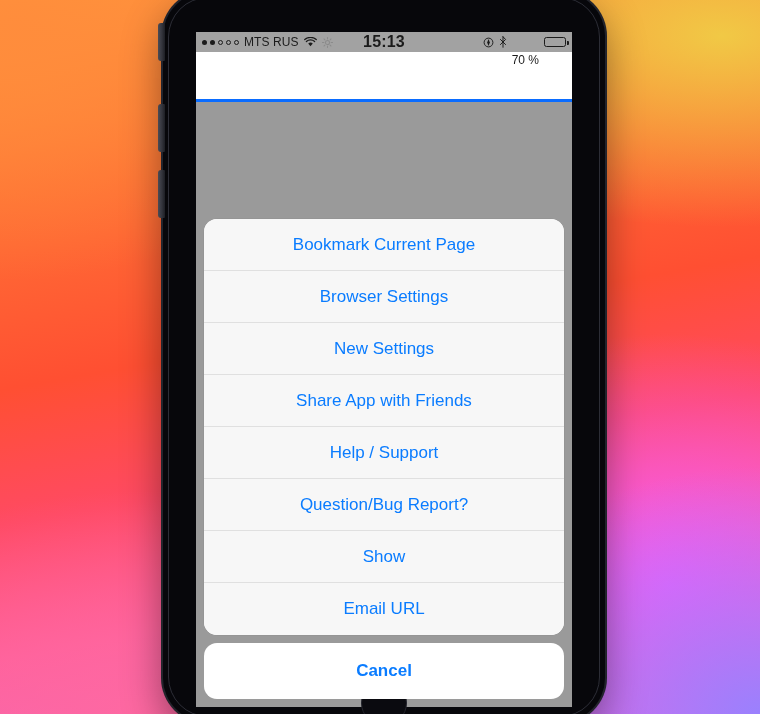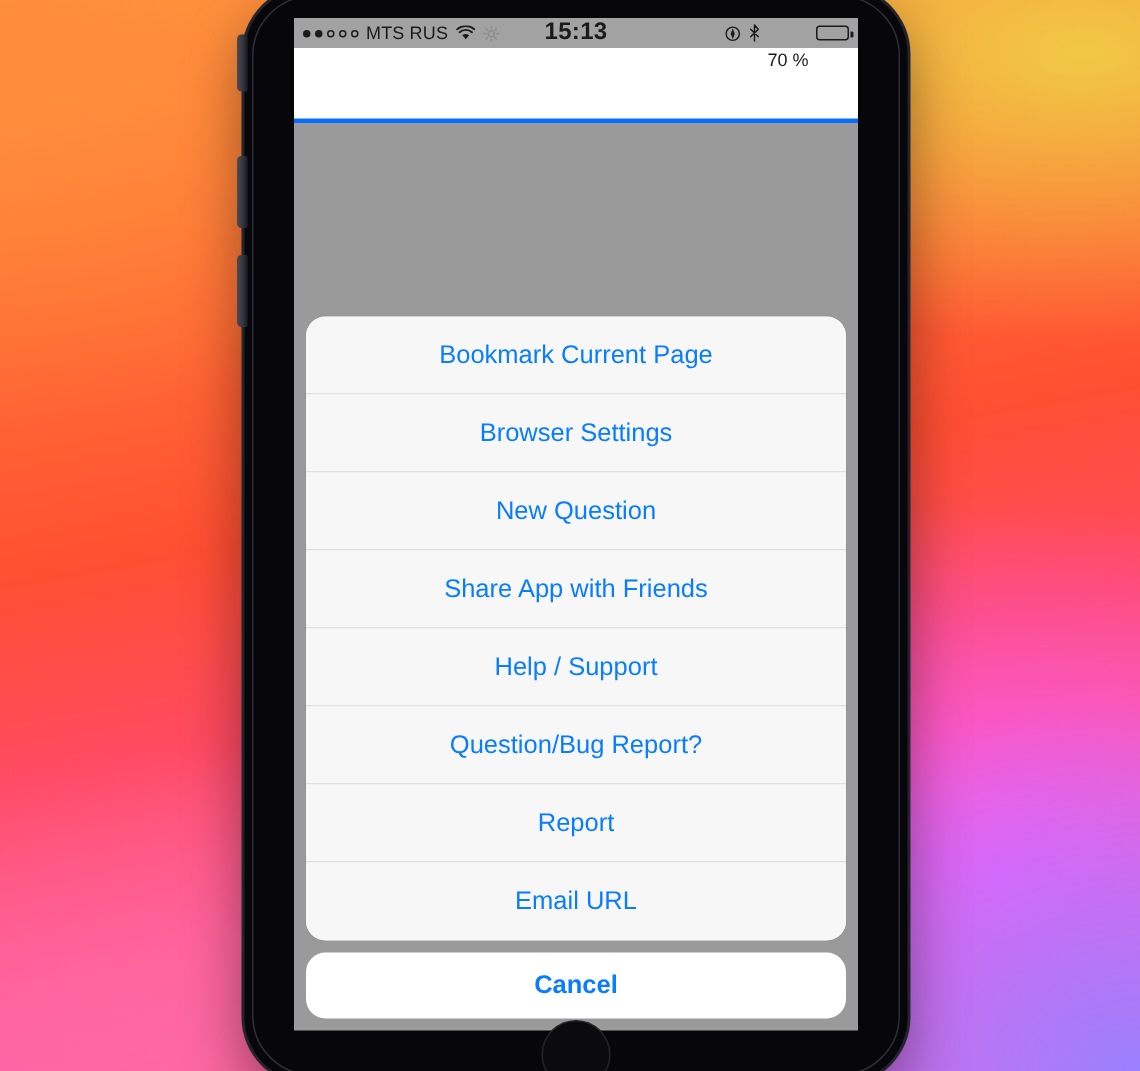--- a/index.html
+++ b/index.html
@@ -47,21 +47,21 @@
     background:linear-gradient(90deg,#4a4b55 0%, #34353d 55%, #1d1e24 100%);
     border-radius:3px 1px 1px 3px;
   }
   .side-btn.silent { top:31px;  height:38px; }
   .side-btn.volup  { top:112px; height:48px; }
   .side-btn.voldn  { top:178px; height:48px; }
 
   
   .screen {
     position:absolute;
-    left:33px; top:20px;
+    left:33px; top:40px;
     width:376px; height:675px;
     background:#9a9a9a;           
     overflow:hidden;
   }
 
   
   .app-behind {
     position:absolute; left:0; top:20px; right:0; height:50px;
     background:#ffffff;
   }
@@ -128,21 +128,21 @@
     border-bottom:1px solid #e0e0e0;
     cursor:pointer;
     user-select:none;
     text-align:left;
     padding:0 14px;
   }
   .sheet-item:last-child { border-bottom:none; }
 
   .cancel-btn {
     margin-top:8px;
-    height:44px;
+    height:56px;
     background:#ffffff;
     border-radius:13px;
     display:flex; align-items:center; justify-content:center;
     font-size:17px; font-weight:bold;
     color:#0a7cff;
     cursor:pointer; user-select:none;
   }
 
   
   .home-btn{
@@ -225,25 +225,25 @@
           <span class="batt">
             <span class="batt-fill" id="battery-fill" style="width: 70%;"></span>
           </span>
         </div>
       </div>
 
       <div class="sheet-wrap">
         <div class="sheet" id="sheet-list">
             <div class="sheet-item">Bookmark Current Page</div>
             <div class="sheet-item">Browser Settings</div>
-            <div class="sheet-item">New Question</div>
+            <div class="sheet-item">New Settings</div>
             <div class="sheet-item">Share App with Friends</div>
             <div class="sheet-item">Help / Support</div>
             <div class="sheet-item">Question/Bug Report?</div>
-            <div class="sheet-item">Report</div>
+            <div class="sheet-item">Show</div>
             <div class="sheet-item">Email URL</div>
           </div>
         <div class="cancel-btn">Cancel</div>
       </div>
 
     </div>
 
     <div class="home-btn"></div>
   </div>
 

